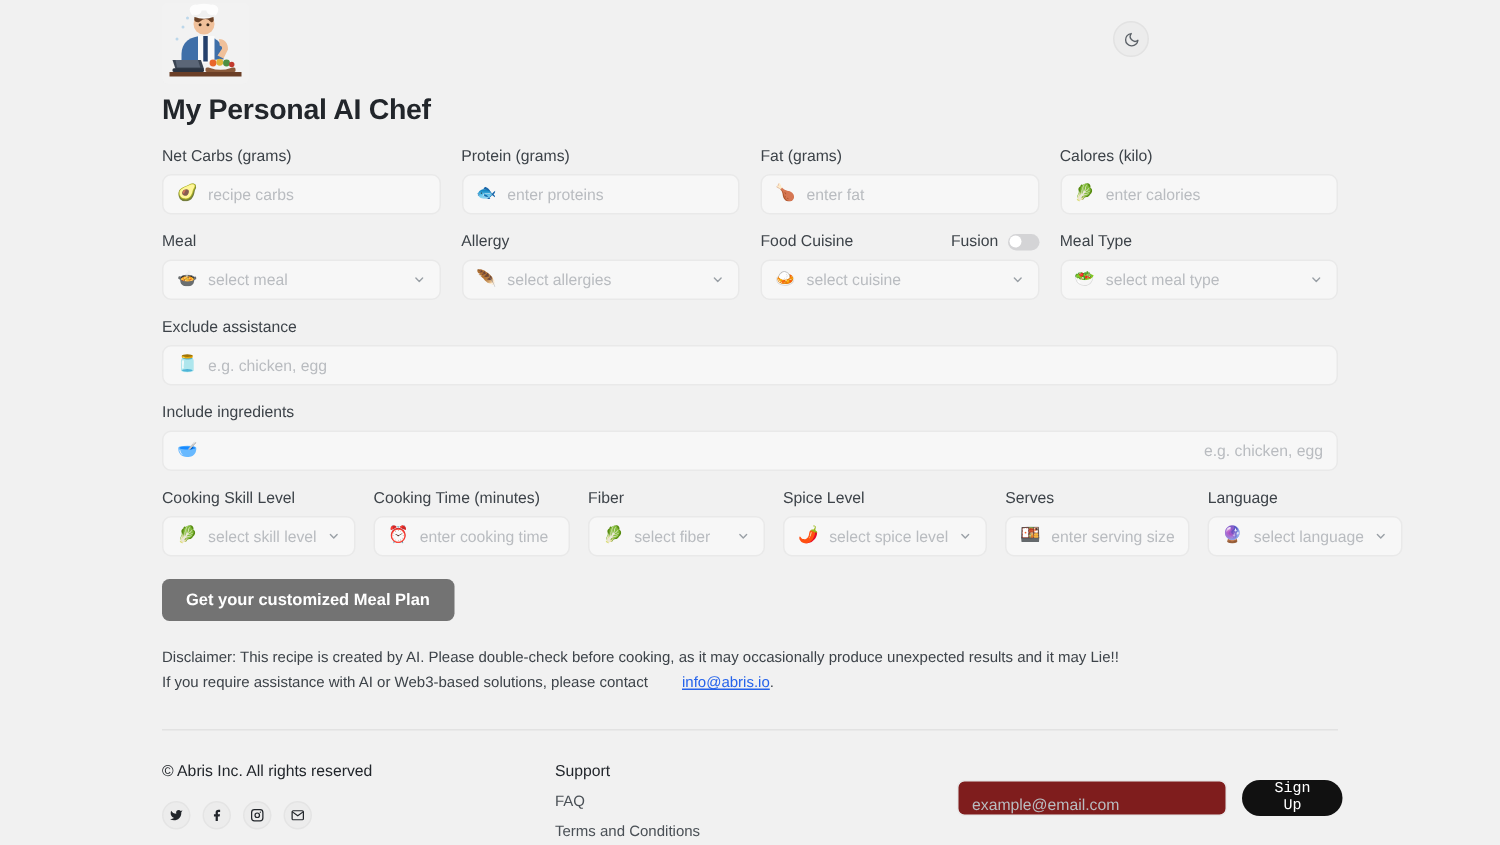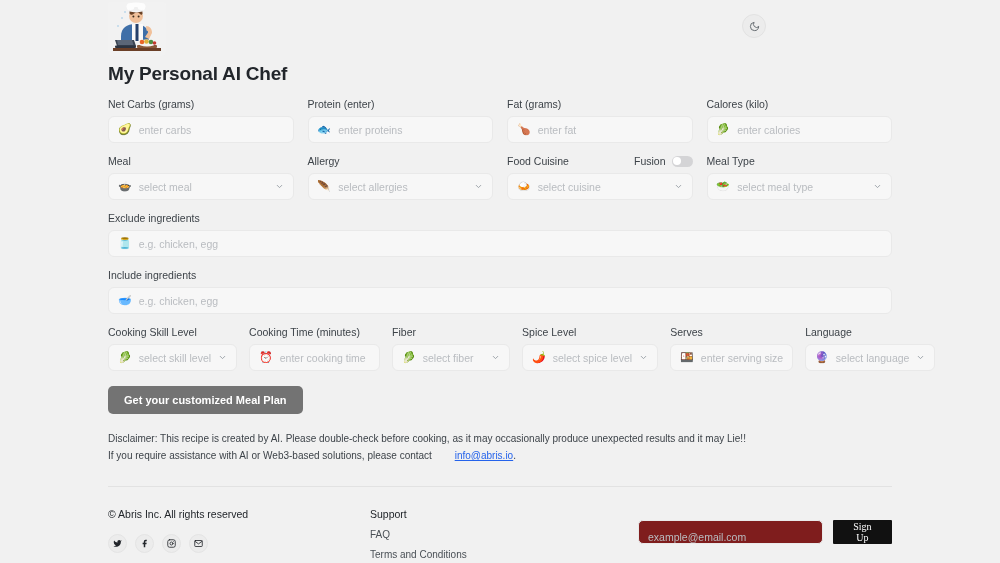--- a/index.html
+++ b/index.html
@@ -108,23 +108,23 @@
   .soc svg { display: block; }
   .f-link { font-size: 10px; color: #4a5056; margin-top: 9px; cursor: pointer; }
   .news { display: flex; gap: 10px; margin-top: 12px; }
   .news-input {
     width: 195px; height: 24px; background: #7f1d1d;
     border: 1px solid #e9e9e9; border-radius: 5px;
     display: flex; align-items: flex-end; padding: 0 9px; cursor: text;
   }
   .signup {
     background: #111111; color: #fff;
-    font-size: 10px; border: none; border-radius: 1px;
+    font-size: 10px; border: none; border-radius: 12px;
     padding: 0 14px; height: 24px; cursor: pointer;
-    font-family: Liberation Serif, serif;
+    font-family: Liberation Mono, monospace;
   }
 </style>
 </head>
 <body>
 
 <div class="page">
 
   <div class="darkmode-btn">
     <span>
       <svg width="11" height="11" viewBox="0 0 24 24" fill="none" stroke="#5b6167" stroke-width="2" stroke-linecap="round" stroke-linejoin="round">
@@ -171,26 +171,26 @@
     <div class="form">
 
       
       <div class="row">
         <div class="field">
           <div class="label-line">
               <div class="lbl">Net Carbs (grams)</div>
             </div>
           <div class="ctrl">
             <span class="emoji">🥑</span>
-            <span class="ph">enter carbs</span>
-          </div>
-        </div>
-        <div class="field">
-          <div class="label-line">
-              <div class="lbl">Protein (enter)</div>
+            <span class="ph">recipe carbs</span>
+          </div>
+        </div>
+        <div class="field">
+          <div class="label-line">
+              <div class="lbl">Protein (grams)</div>
             </div>
           <div class="ctrl">
             <span class="emoji">🐟</span>
             <span class="ph">enter proteins</span>
           </div>
         </div>
         <div class="field">
           <div class="label-line">
               <div class="lbl">Fat (grams)</div>
             </div>
@@ -270,30 +270,30 @@
                   <polyline points="6 9 12 15 18 9"></polyline>
                 </svg>
               </span>
           </div>
         </div>
       </div>
 
       
       <div class="field" style="margin-bottom:11px;">
         <div class="label-line">
-            <div class="lbl">Exclude ingredients</div>
+            <div class="lbl">Exclude assistance</div>
           </div>
         <div class="ctrl">
           <span class="emoji">🫙</span>
           <span class="ph">e.g. chicken, egg</span>
         </div>
       </div>
 
       
-      <div class="field" style="margin-bottom:11px;">
+      <div class="field" style="margin-bottom:11px;text-align:right;">
         <div class="label-line">
             <div class="lbl">Include ingredients</div>
           </div>
         <div class="ctrl">
           <span class="emoji">🥣</span>
           <span class="ph">e.g. chicken, egg</span>
         </div>
       </div>
 
       

